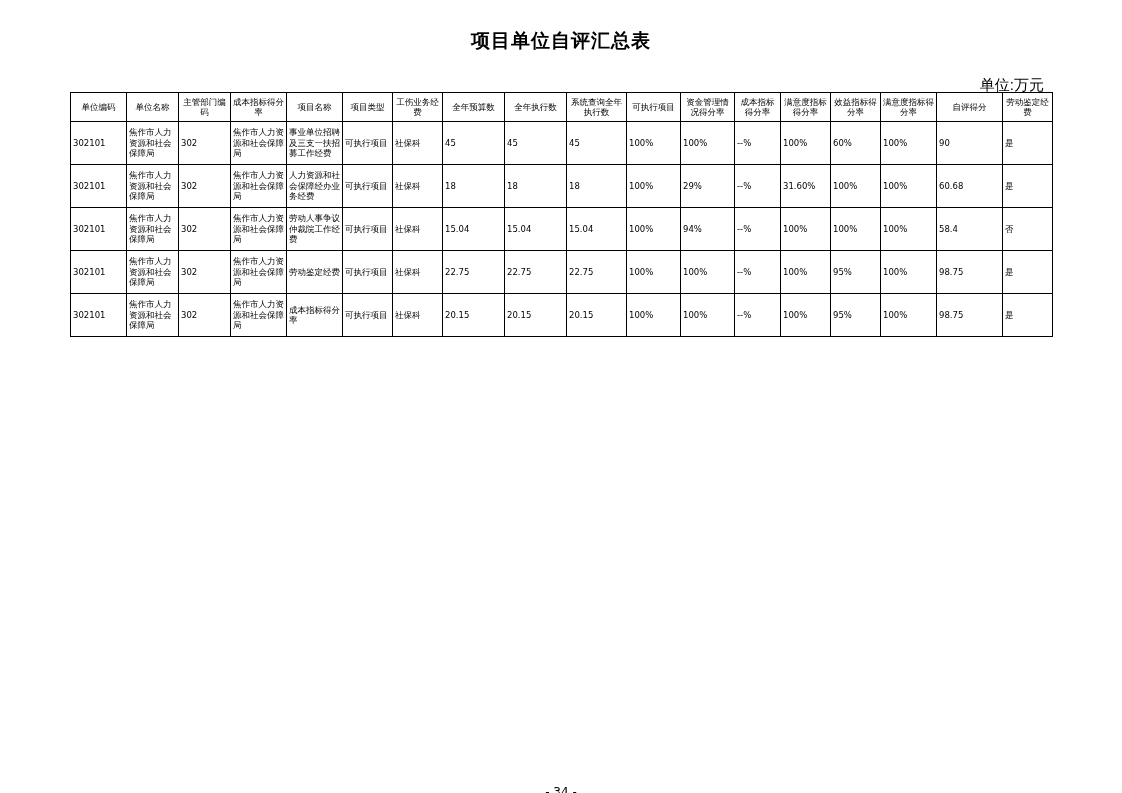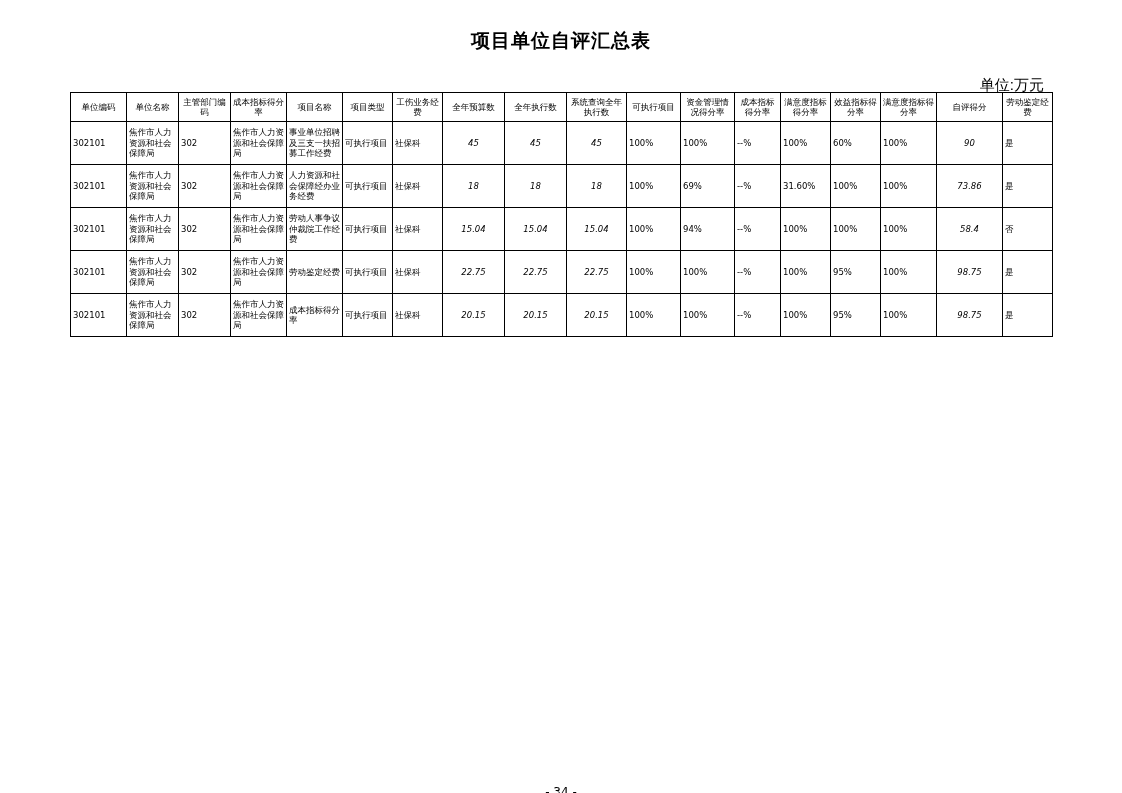--- a/index.html
+++ b/index.html
@@ -61,23 +61,22 @@
   }
   table.report th {
     text-align: center;
     font-weight: normal;
     height: 26px;
   }
   table.report td {
     height: 40px;
   }
   td.num {
-    text-align: center;
+    text-align: left;
     padding-right: 3px;
-    font-style: italic;
   }
   td.left {
     text-align: left;
   }
   .footer-page {
     position: absolute;
     left: 0;
     right: 0;
     bottom: 22px;
     text-align: center;
@@ -164,26 +163,26 @@
           <td class="left">焦作市人力资源和社会保障局</td>
           <td class="left">302</td>
           <td class="left">焦作市人力资源和社会保障局</td>
           <td class="left">人力资源和社会保障经办业务经费</td>
           <td class="left">可执行项目</td>
           <td class="left">社保科</td>
           <td class="num">18</td>
           <td class="num">18</td>
           <td class="num">18</td>
           <td class="left">100%</td>
-          <td class="left">69%</td>
+          <td class="left">29%</td>
           <td class="left">--%</td>
           <td class="left">31.60%</td>
           <td class="left">100%</td>
           <td class="left">100%</td>
-          <td class="num">73.86</td>
+          <td class="num">60.68</td>
           <td class="left">是</td>
         </tr>
         <tr>
           <td class="left">302101</td>
           <td class="left">焦作市人力资源和社会保障局</td>
           <td class="left">302</td>
           <td class="left">焦作市人力资源和社会保障局</td>
           <td class="left">劳动人事争议仲裁院工作经费</td>
           <td class="left">可执行项目</td>
           <td class="left">社保科</td>

